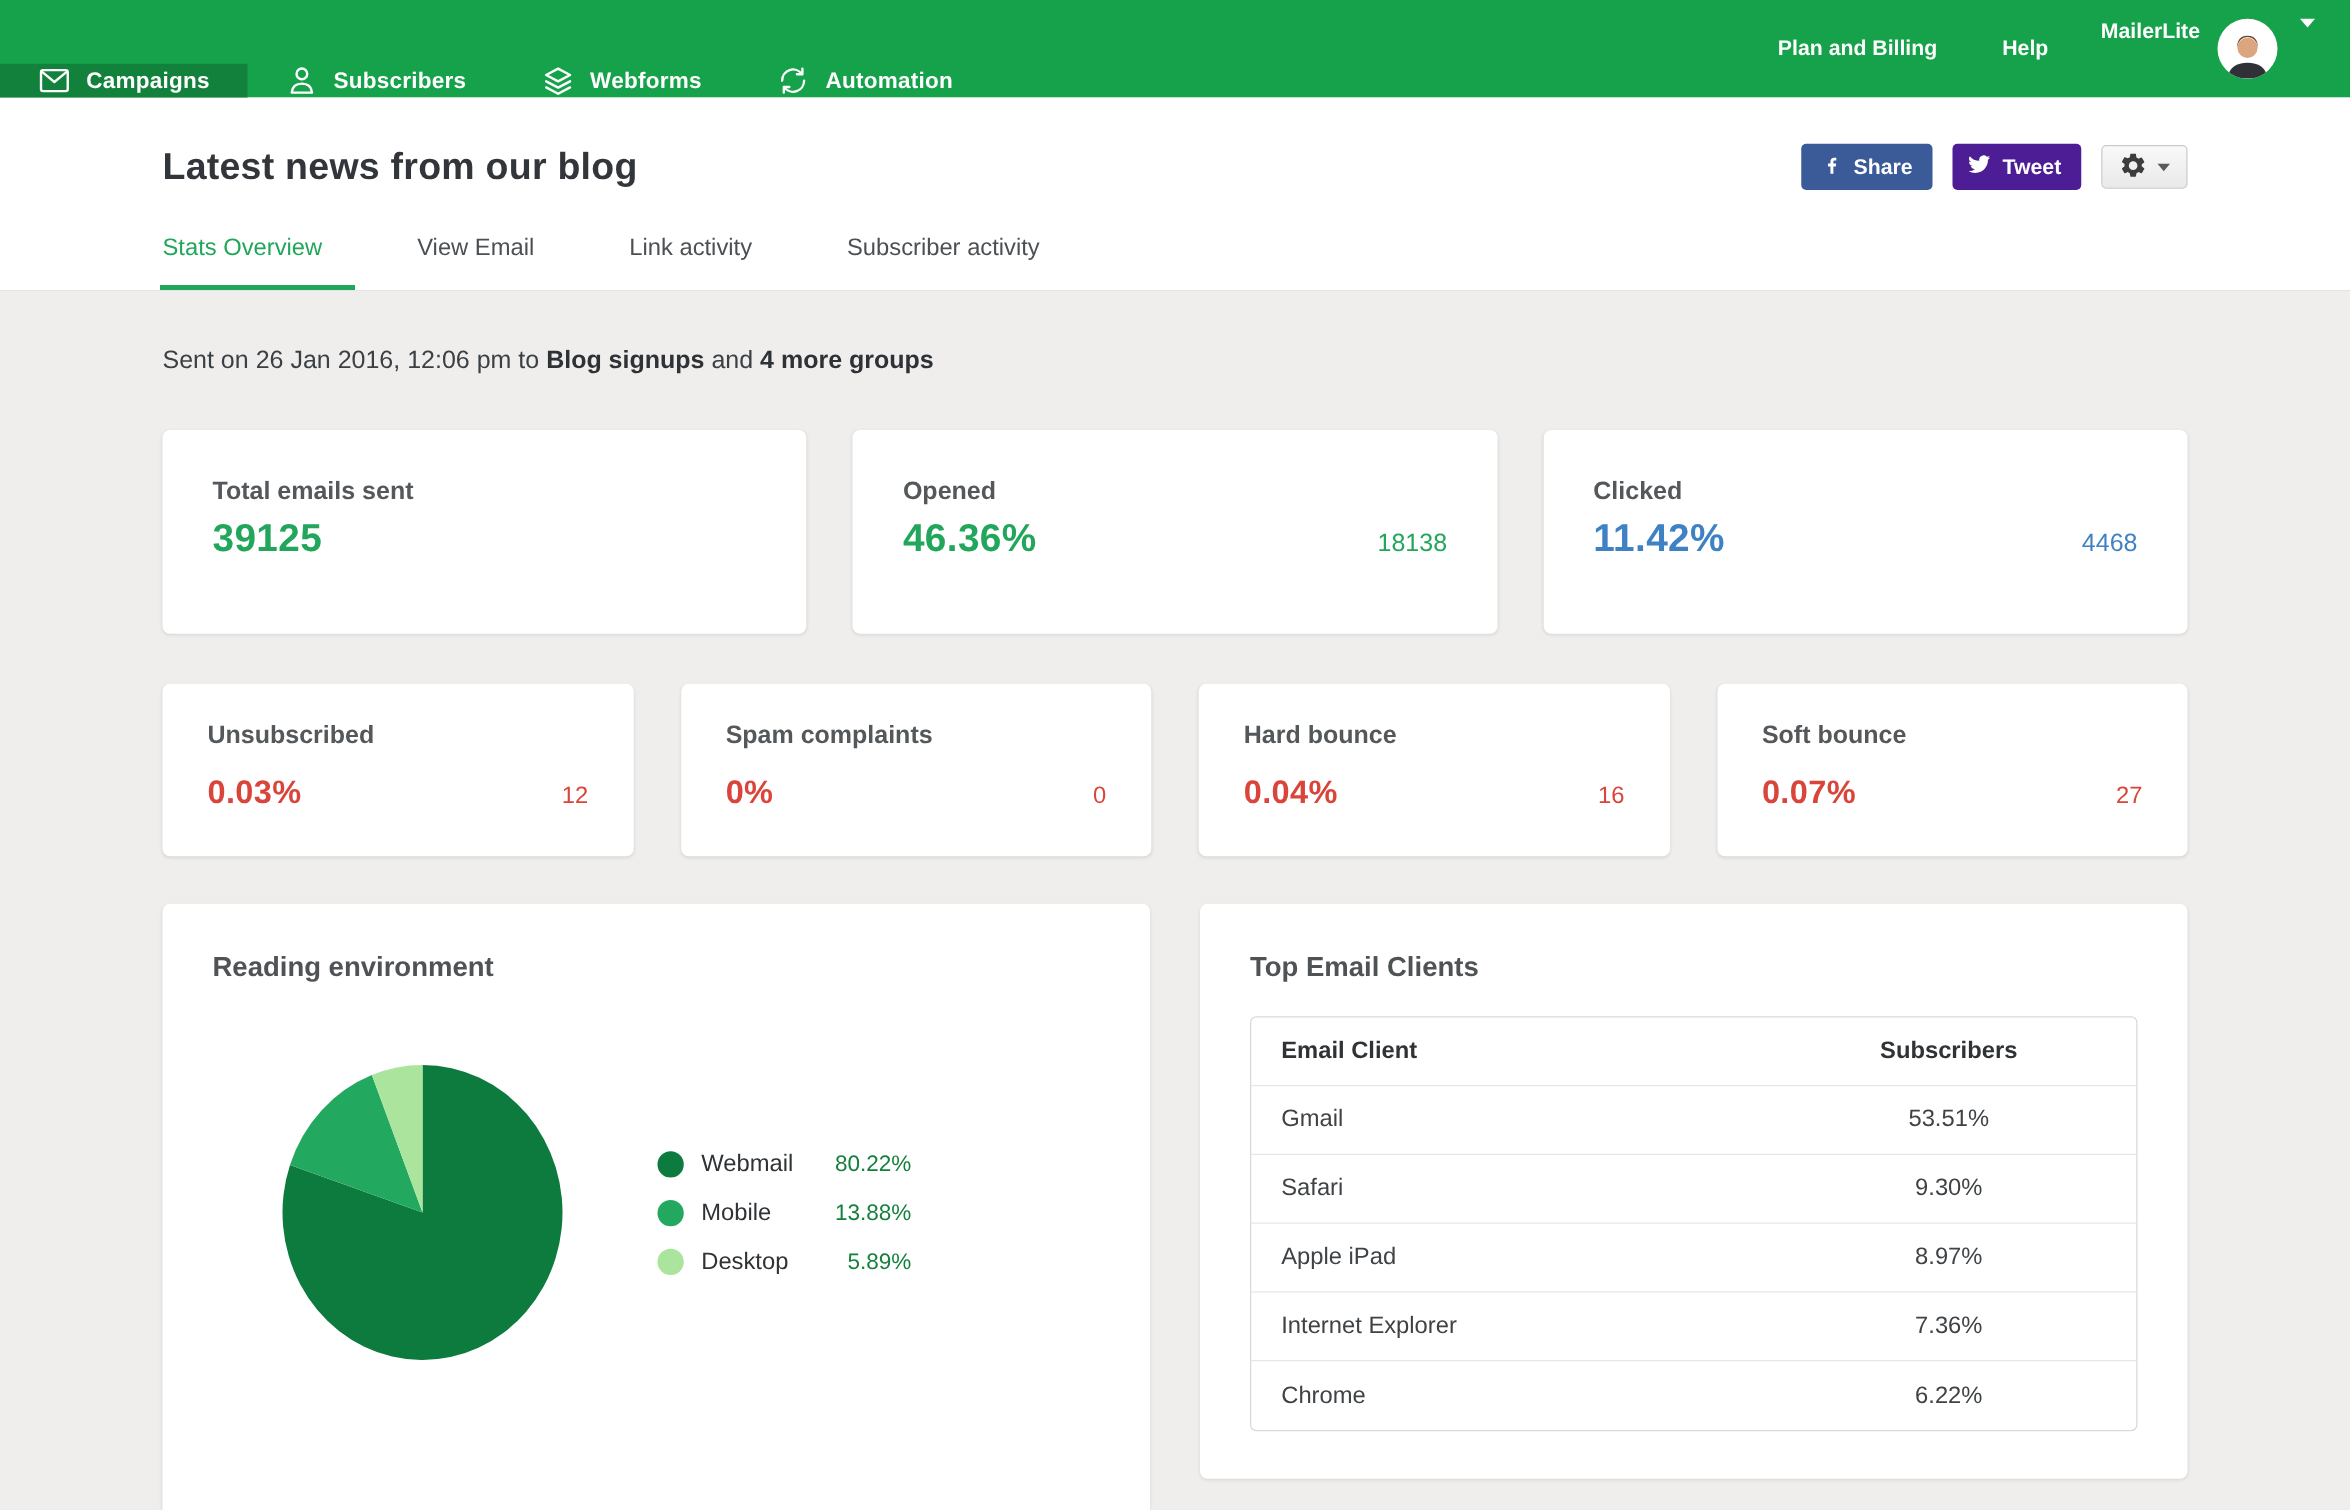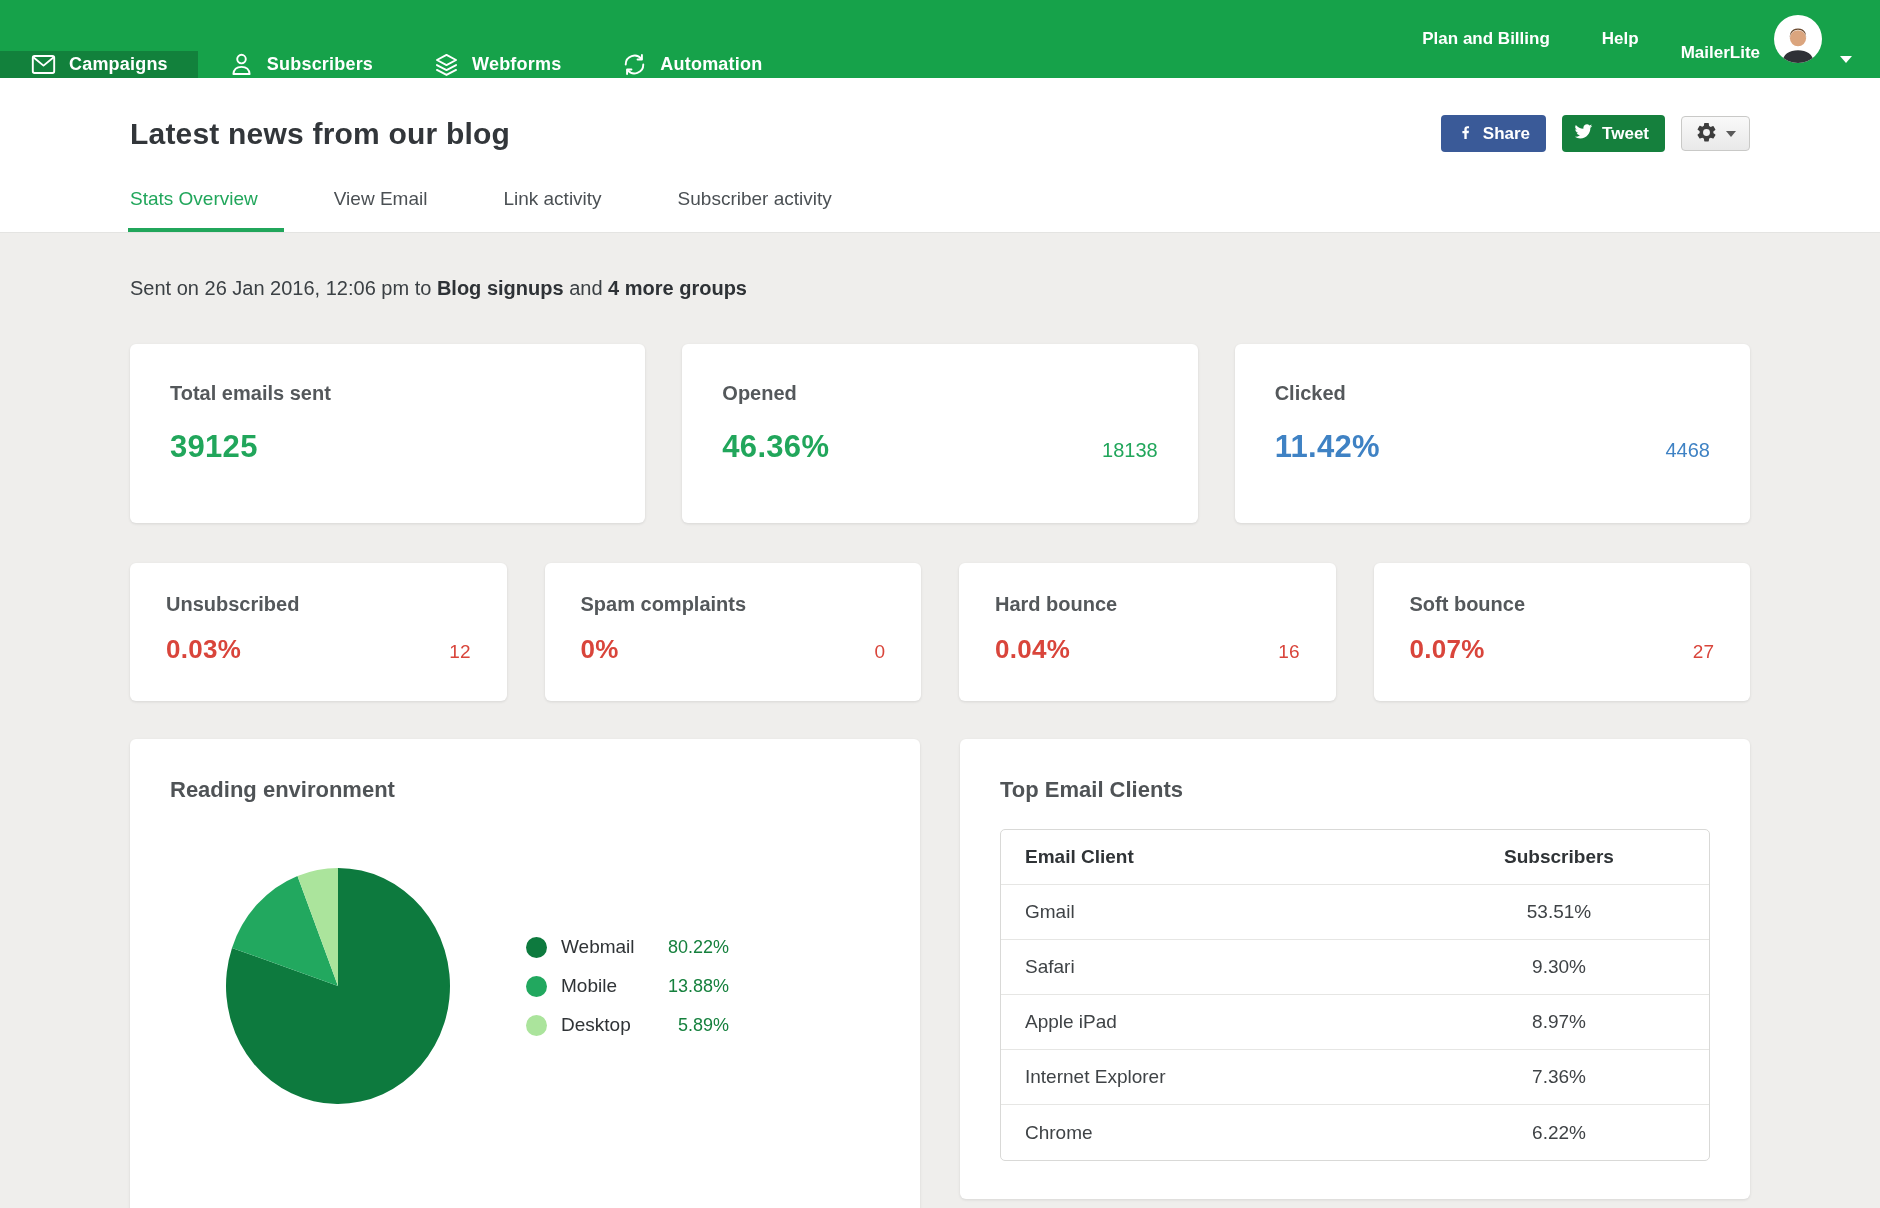--- a/index.html
+++ b/index.html
@@ -8,53 +8,53 @@
 
   
   .nav { height:78px; background:#16a24a; display:flex; align-items:stretch; justify-content:space-between; }
   .nav-left { display:flex; align-items:flex-end; }
   .nav-item { display:flex; align-items:center; gap:12px; padding:0 30px; cursor:pointer; }
   .nav-item.active { background:#12813c; }
   .nav-item .nav-label { color:#fff; font-size:18px; font-weight:700; letter-spacing:.2px; }
   .nav-icon svg { display:block; }
   .nav-right { display:flex; align-items:center; padding-right:28px; }
   .nav-link { color:#fff; font-size:17px; font-weight:700; padding:0 26px; cursor:pointer; white-space:nowrap; }
-  .account { display:flex; align-items:flex-end; gap:14px; padding-left:16px; cursor:pointer; }
+  .account { display:flex; align-items:flex-start; gap:14px; padding-left:16px; cursor:pointer; }
   .account-name { color:#fff; font-size:17px; font-weight:700; }
   .avatar { width:48px; height:48px; border-radius:50%; background:#fff; overflow:hidden; display:flex; align-items:flex-end; justify-content:center; }
   .caret-down { width:0; height:0; border-left:6px solid transparent; border-right:6px solid transparent; border-top:7px solid #fff; margin-left:4px; }
 
   
   .page-header { background:#fff; border-bottom:1px solid #e4e4e2; padding:0 130px; }
   .header-top { display:flex; align-items:center; justify-content:space-between; padding-top:37px; }
   .page-title { font-size:30px; font-weight:700; color:#32363a; letter-spacing:.2px; }
   .header-actions { display:flex; align-items:center; gap:16px; }
   .btn { display:flex; align-items:center; gap:9px; height:37px; border:none; border-radius:4px; color:#fff; font-size:17px; font-weight:700; padding:0 16px; cursor:pointer; font-family:"Liberation Sans", sans-serif; }
   .btn-facebook { background:#3a5a98; }
-  .btn-twitter  { background:#15803d;padding-left:12px; }
+  .btn-twitter  { background:#4c1d95;padding-left:12px; }
   .btn-gear { height:35px; background:linear-gradient(#f9f9f9,#e9e9e9); border:1px solid #c9c9c7; border-radius:4px; display:flex; align-items:center; gap:8px; padding:0 13px; cursor:pointer; }
   .gear-caret { width:0; height:0; border-left:5px solid transparent; border-right:5px solid transparent; border-top:6px solid #5a5a5a; }
   .tabs { display:flex; gap:76px; margin-top:36px; }
   .tab { font-size:19px; font-weight:400; color:#4b5054; padding-bottom:22px; cursor:pointer; position:relative; }
   .tab.active { color:#21a65b; }
   .tab.active::after { content:""; position:absolute; left:-2px; right:-26px; bottom:0; height:4px; background:#21a65b; }
 
   
   .main { padding:0 130px; }
   .sent-line { margin-top:44px; font-size:20px; color:#3b4044; }
   .sent-line b { color:#2e3236; }
 
   .card { background:#fff; border-radius:6px; box-shadow:0 1px 3px rgba(0,0,0,.10); }
   .row-primary { margin-top:44px; display:grid; grid-template-columns:repeat(3,1fr); gap:37px; }
   .row-secondary { margin-top:40px; display:grid; grid-template-columns:repeat(4,1fr); gap:38px; }
   .row-bottom { margin-top:38px; display:grid; grid-template-columns:1fr 1fr; gap:40px; align-items:start; }
 
   .stat-card { padding:38px 40px 58px; }
   .stat-label { font-size:20px; font-weight:700; color:#54585b; }
-  .stat-value-row { display:flex; align-items:baseline; justify-content:space-between; margin-top:24px; }
+  .stat-value-row { display:flex; align-items:baseline; justify-content:space-between; margin-top:8px; }
   .stat-value { font-size:31px; font-weight:700; letter-spacing:.3px; }
   .stat-count { font-size:20px; }
   .green { color:#21a65b; }
   .blue  { color:#3f82c4; }
   .red   { color:#d9453b; }
 
   .stat-card-sm { padding:30px 36px 36px; }
   .stat-card-sm .stat-value-row { margin-top:18px; }
   .stat-card-sm .stat-value { font-size:26px; }
   .stat-card-sm .stat-count { font-size:19px; }

